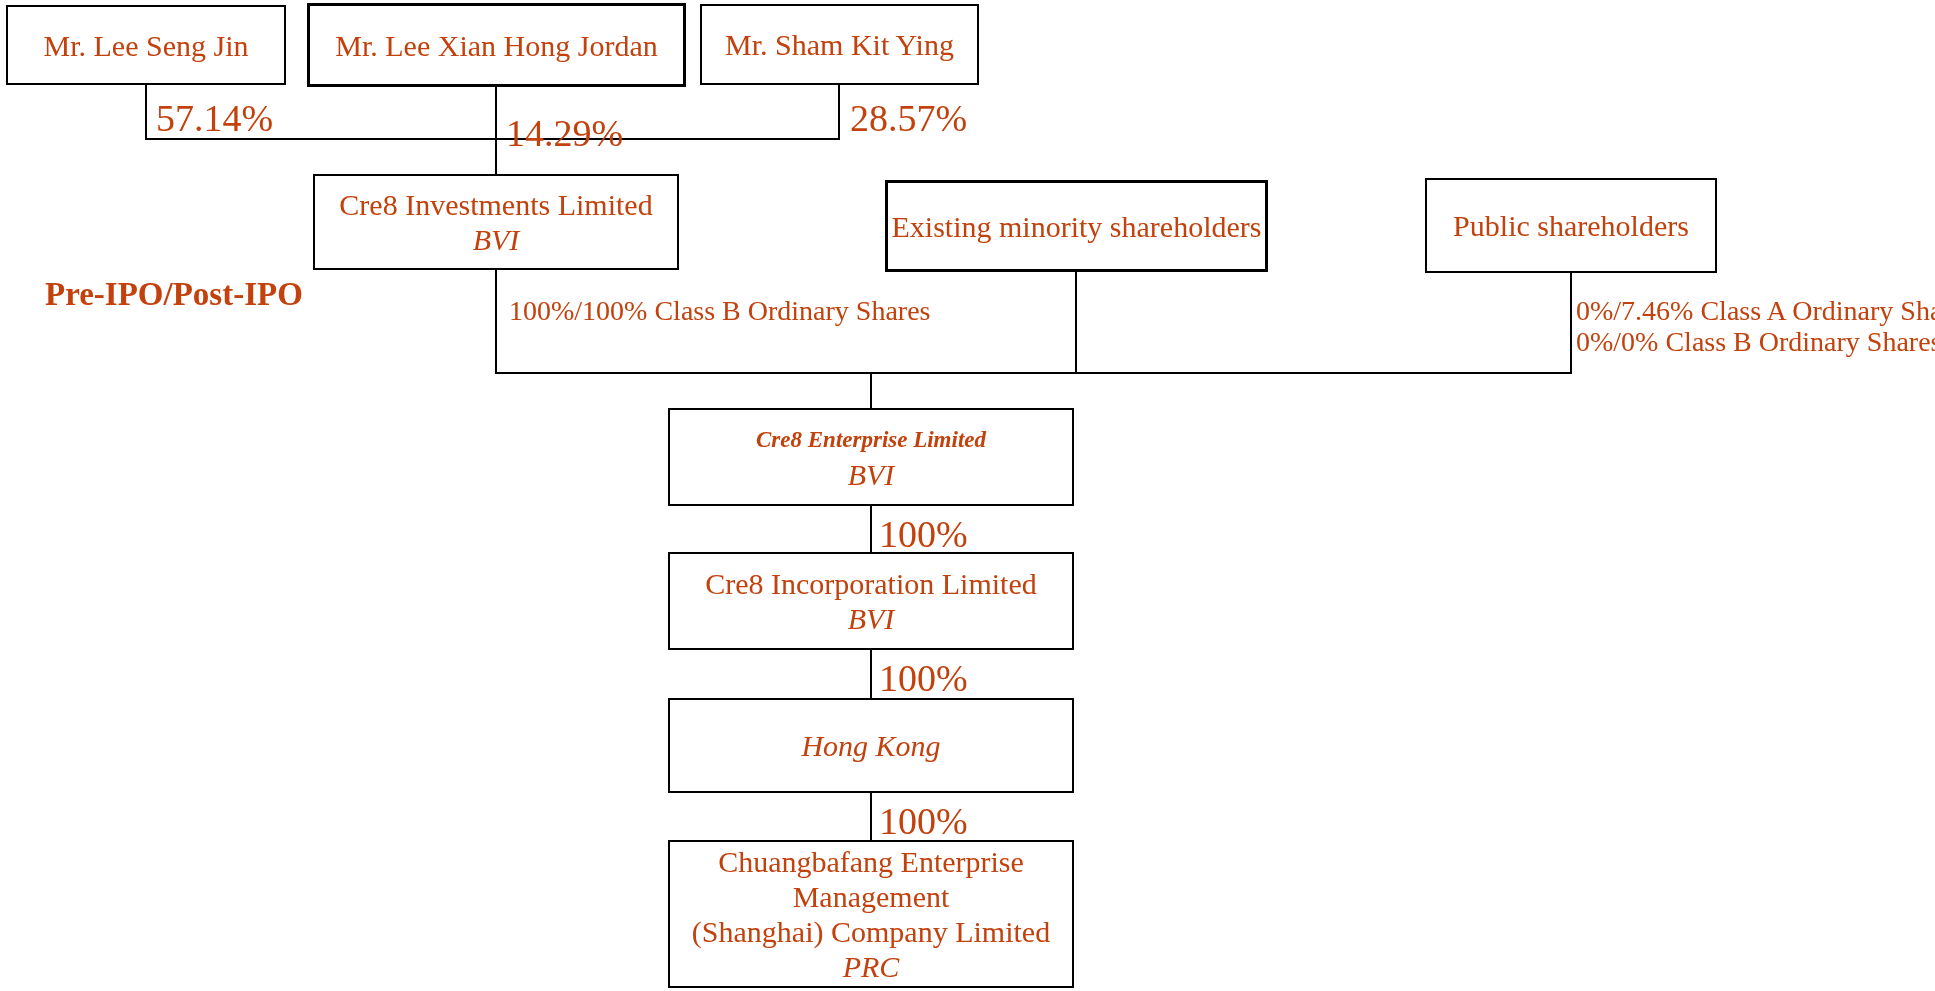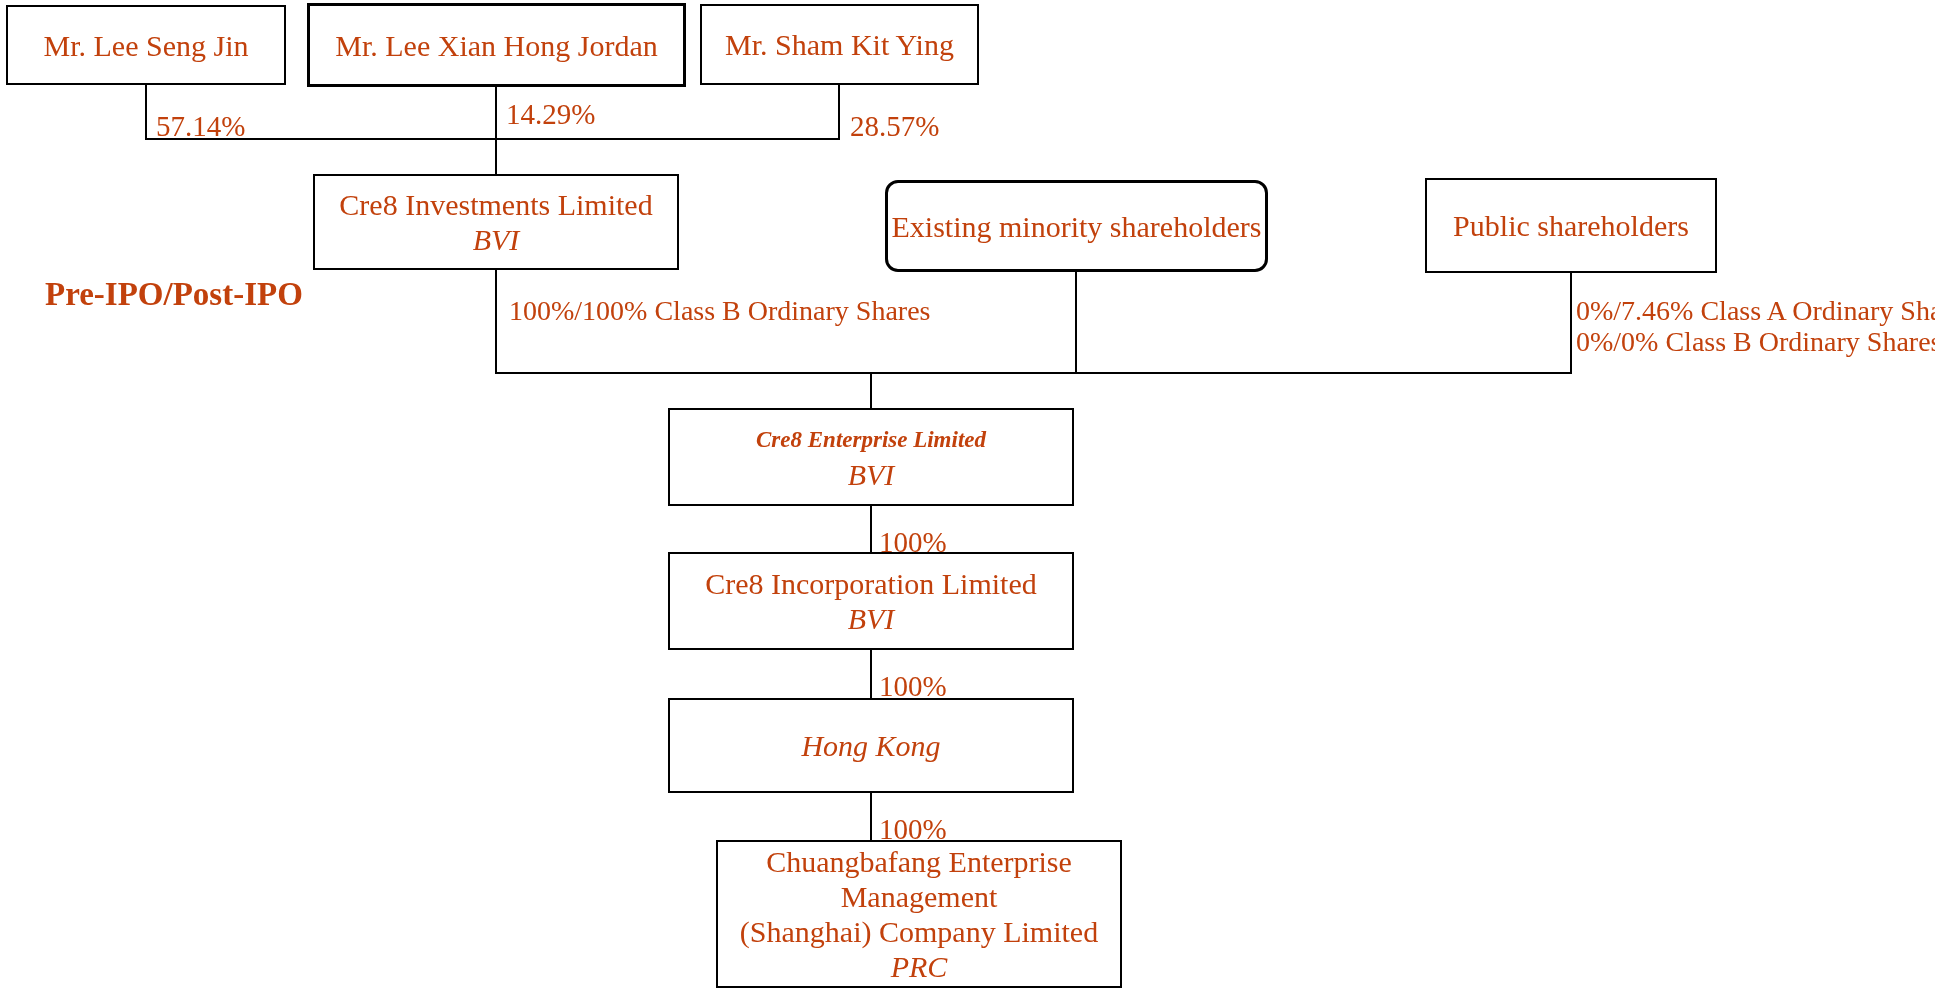--- a/index.html
+++ b/index.html
@@ -27,23 +27,22 @@
   }
   .box.thick { border-width: 3px; }
   .box-name { white-space: pre-line; }
   .box-name.bold { font-weight: bold; font-size: 23px; font-style: italic; }
   .jurisdiction { font-style: italic; }
   .vline, .hline { position: absolute; background: #000000; }
   .vline { width: 2px; }
   .hline { height: 2px; }
   .pct-label {
     position: absolute;
-    font-size: 29px;
+    font-size: 38px;
     white-space: pre;
-    margin-top: 14px;
   }
   .share-block {
     position: absolute;
     font-size: 28px;
     line-height: 31px;
   }
   .share-line { white-space: pre; }
   .stage-label {
     position: absolute;
     left: 45px;
@@ -67,28 +66,28 @@
   <div class="box" style="left:700px; top:4px; width:279px; height:81px;">
     <div class="box-name">Mr. Sham Kit Ying</div>
   </div>
 
   <div class="vline" style="left:145px; top:85px; height:55px;"></div>
   <div class="vline" style="left:495px; top:87px; height:87px;"></div>
   <div class="vline" style="left:838px; top:85px; height:55px;"></div>
   <div class="hline" style="left:145px; top:138px; width:695px;"></div>
 
   <div class="pct-label" style="left:156px; top:96px;">57.14%</div>
-  <div class="pct-label" style="left:506px; top:84px;">14.29%</div>
+  <div class="pct-label" style="left:506px; top:111px;">14.29%</div>
   <div class="pct-label" style="left:850px; top:96px;">28.57%</div>
 
   <div class="box" style="left:313px; top:174px; width:366px; height:96px;">
     <div class="box-name">Cre8 Investments Limited</div>
     <div class="jurisdiction">BVI</div>
   </div>
-  <div class="box thick" style="left:885px; top:180px; width:383px; height:92px;border-radius:13px;">
+  <div class="box thick" style="left:885px; top:180px; width:383px; height:92px;">
     <div class="box-name">Existing minority shareholders</div>
   </div>
   <div class="box" style="left:1425px; top:178px; width:292px; height:95px;">
     <div class="box-name">Public shareholders</div>
   </div>
 
   <div class="stage-label">Pre-IPO/Post-IPO</div>
 
   <div class="vline" style="left:495px; top:270px; height:104px;"></div>
   <div class="vline" style="left:1075px; top:272px; height:102px;"></div>
@@ -120,20 +119,20 @@
   <div class="vline" style="left:870px; top:650px; height:48px;"></div>
   <div class="pct-label" style="left:879px; top:656px;">100%</div>
 
   <div class="box" style="left:668px; top:698px; width:406px; height:95px;">
     <div class="jurisdiction">Hong Kong</div>
   </div>
 
   <div class="vline" style="left:870px; top:793px; height:47px;"></div>
   <div class="pct-label" style="left:879px; top:799px;">100%</div>
 
-  <div class="box" style="left:668px; top:840px; width:406px; height:148px;margin-left:48px;">
+  <div class="box" style="left:668px; top:840px; width:406px; height:148px;">
     <div class="box-name">Chuangbafang Enterprise
 Management
 (Shanghai) Company Limited</div>
     <div class="jurisdiction">PRC</div>
   </div>
 
 </div>
 
 </body></html>

